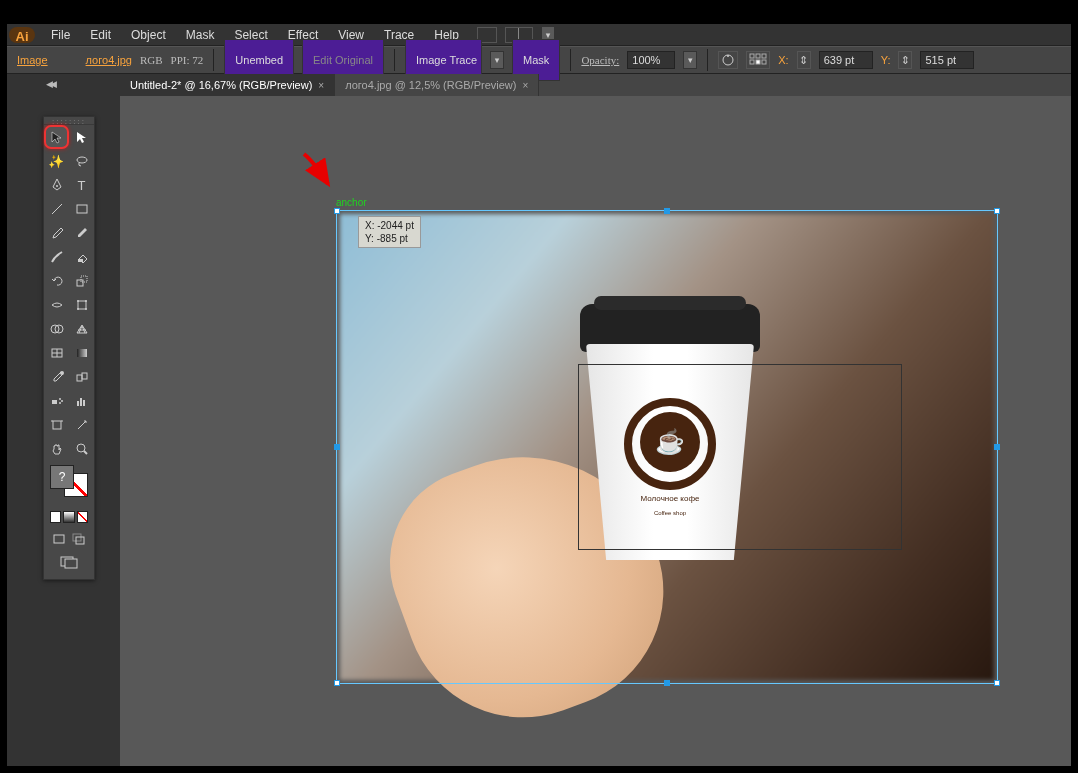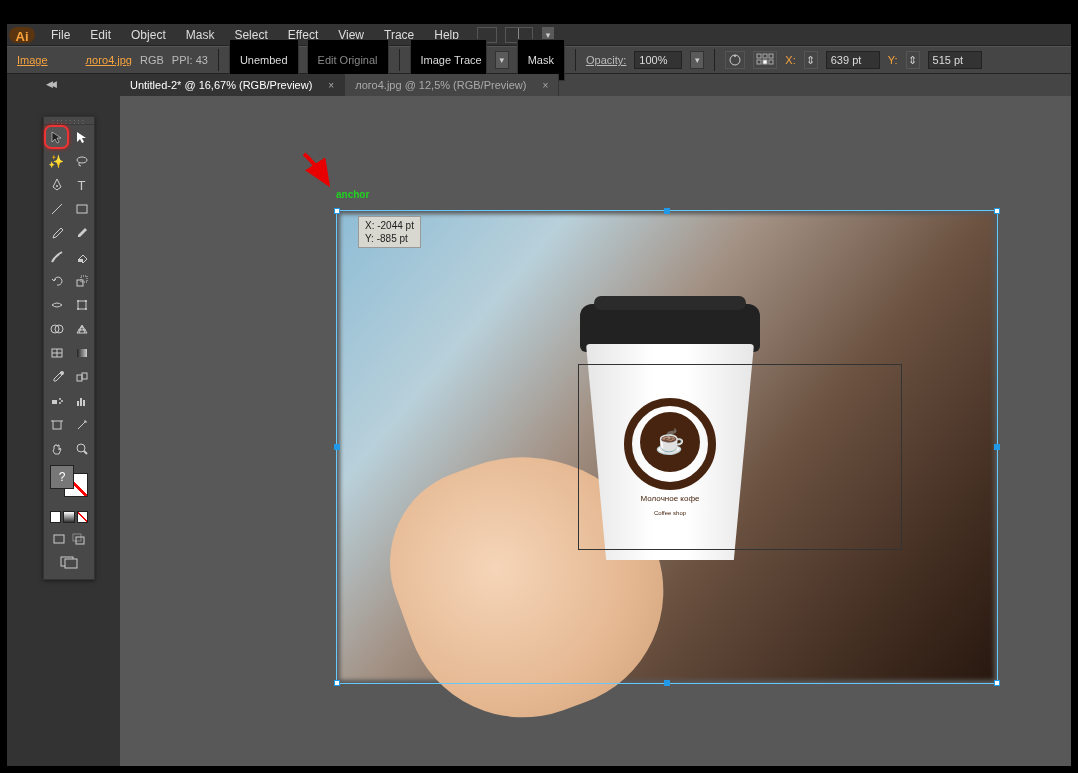--- a/index.html
+++ b/index.html
@@ -6,33 +6,33 @@
   body { font-family: Arial, sans-serif; font-size: 11px; background: #000; color: #ccc; width: 1078px; height: 773px; overflow: hidden; }
   .app { width: 1078px; height: 773px; background: #333; position: relative; border: 7px solid #000; border-top: 24px solid #000; }
   .menu-bar { display: flex; align-items: center; height: 22px; background: #333; padding: 0 2px; border-bottom: 1px solid #222; }
   .ai-logo { width: 26px; height: 16px; background: #5a3510; color: #f8a33d; font-weight: bold; font-size: 13px; text-align: center; line-height: 20px; margin-right: 6px; border-radius: 8px; }
   .menu-item { padding: 4px 10px; color: #ddd; cursor: pointer; font-size: 12px; }
   .menu-extras { display: flex; align-items: center; gap: 8px; margin-left: 8px; }
   .menu-icon-box { width: 20px; height: 16px; border: 1px solid #555; background: #333; }
   .options-bar { display: flex; align-items: center; height: 28px; background: #454545; border-top: 1px solid #555; border-bottom: 1px solid #222; padding: 0 6px; gap: 8px; }
   .opt-label { color: #f8a33d; text-decoration: underline; font-size: 11px; padding-left: 4px; }
   .opt-file { color: #f8a33d; text-decoration: underline; font-size: 11px; margin-left: 30px; }
-  .opt-static { color: #bbb; font-size: 11px; }
-  .opt-btn { background: #000000; border: 1px solid #333; color: #ddd; padding: 14px 10px; font-size: 11px; cursor: pointer; }
+  .opt-static { color: #bbb; font-size: 11px; font-family: Liberation Serif, serif; }
+  .opt-btn { background: #4c1d95; border: 1px solid #333; color: #ddd; padding: 14px 10px; font-size: 11px; cursor: pointer; }
   .opt-btn.disabled { color: #888; }
   .opt-input { background: #333; border: 1px solid #222; color: #ddd; width: 48px; height: 18px; font-size: 11px; padding: 0 4px; }
   .opt-dd { width: 14px; height: 18px; background: #5a5a5a; border: 1px solid #333; display: flex; align-items: center; justify-content: center; }
   .opt-dd::after { content: "▾"; font-size: 9px; color: #ccc; }
   .opt-icon { width: 20px; height: 18px; border: 1px solid #555; background: #454545; display: flex; align-items: center; justify-content: center; }
   .coord-label { color: #f8a33d; font-size: 11px; }
   .sep { height: 22px; width:1px; background:#222; margin:0 2px; }
   .tab-bar { display: flex; height: 22px; background: #454545; margin-left: 113px; }
   .tab-collapse { position:absolute; left: 36px; top: 52px; width:14px; height:16px; display:flex;align-items:center;justify-content:center; color:#bbb; font-size:9px; }
   .tab-collapse::after { content:"◀◀"; letter-spacing:-3px; }
-  .tab { padding: 4px 10px; font-size: 11px; display: flex; align-items: center; gap: 16px; border-right: 1px solid #333; cursor: pointer; }
+  .tab { padding: 4px 10px; font-size: 11px; display: flex; align-items: center; gap: 6px; border-right: 1px solid #333; cursor: pointer; }
   .tab.active { background: #333; color: #fff; }
   .tab.inactive { background: #454545; color: #aaa; }
   .tab-close { font-size: 10px; color: #aaa; }
   .workspace { position: absolute; top: 72px; left: 113px; right: 0; bottom: 0; background: #585858; }
   .tools-panel { position: absolute; left: 36px; top: 92px; width: 52px; background: #484848; border: 1px solid #333; box-shadow: 0 1px 4px rgba(0,0,0,0.5); }
   .tools-handle { height: 8px; background: #484848; text-align: center; color: #888; font-size: 8px; letter-spacing: 2px; border-bottom:1px solid #3a3a3a; }
   .tool-row { display: flex; }
   .tool { width: 26px; height: 24px; display: flex; align-items: center; justify-content: center; color: #ccc; font-size: 13px; cursor: pointer; }
   .tool.selected { border: 2px solid #e33; border-radius: 7px; background: #555; box-shadow: 0 0 4px rgba(255,0,0,0.6); }
   .color-box { width: 40px; height: 36px; position: relative; margin: 4px 6px 8px; }
@@ -52,21 +52,21 @@
   .logo-ring { position:absolute; left:104px; top:94px; width:92px;height:92px;border:8px solid #47240f;border-radius:50%; }
   .logo-inner{ position:absolute; left:120px; top:108px; width:60px;height:60px;border-radius:50%;background:#47240f;display:flex;align-items:center;justify-content:center;color:#fff;font-size:24px; }
   .logo-text{position:absolute;left:104px;top:190px;width:92px;color:#47240f;text-align:center;font-size:8px;}
   .logo-sub{position:absolute;left:104px;top:206px;width:92px;color:#47240f;text-align:center;font-size:6px;}
   .sel-box { position:absolute; left:216px; top:114px; width:662px; height:474px; border:1px solid #66c8ff; }
   .sel-handle { position:absolute; width:6px;height:6px;background:#fff;border:1px solid #2299e6; }
   .hTL{top:-3px;left:-3px}.hTR{top:-3px;right:-3px}.hBL{bottom:-3px;left:-3px}.hBR{bottom:-3px;right:-3px}
   .hTM{top:-3px;left:50%;margin-left:-3px;background:#2299e6}.hBM{bottom:-3px;left:50%;margin-left:-3px;background:#2299e6}
   .hML{top:50%;left:-3px;margin-top:-3px;background:#2299e6}.hMR{top:50%;right:-3px;margin-top:-3px;background:#2299e6}
   .logo-box { position:absolute; left:458px; top:268px; width:324px; height:186px; border:1px solid #333; }
-  .anchor-lbl{position:absolute;left:216px;top:93px;color:#21d321;font-size:10px;font-weight:bold;}
+  .anchor-lbl{position:absolute;left:216px;top:101px;color:#21d321;font-size:10px;}
   .tooltip{position:absolute;left:238px;top:120px;background:#d8d8d0;border:1px solid #999;padding:2px 6px;color:#222;font-size:10px;line-height:13px;}
   .arrow { position: absolute; left: 180px; top: 54px; pointer-events:none; }
 </style>
 </head>
 <body>
 
 <div class="app">
 
   <div class="menu-bar">
     <div class="ai-logo">Ai</div>
@@ -86,21 +86,21 @@
           <div style="flex:1"></div>
       </div>
       <div class="opt-dd"></div>
     </div>
   </div>
 
   <div class="options-bar">
     <span class="opt-label">Image</span>
     <span class="opt-file">лого4.jpg</span>
     <span class="opt-static">RGB</span>
-    <span class="opt-static">PPI: 43</span>
+    <span class="opt-static">PPI: 72</span>
     <div class="sep"></div>
     <button class="opt-btn">Unembed</button>
     <button class="opt-btn disabled">Edit Original</button>
     <div class="sep"></div>
     <button class="opt-btn" style="padding-right:4px">Image Trace</button>
     <div class="opt-dd"></div>
     <button class="opt-btn">Mask</button>
     <div class="sep"></div>
     <span class="opt-static" style="text-decoration:underline">Opacity:</span>
     <input class="opt-input" value="100%" style="">

